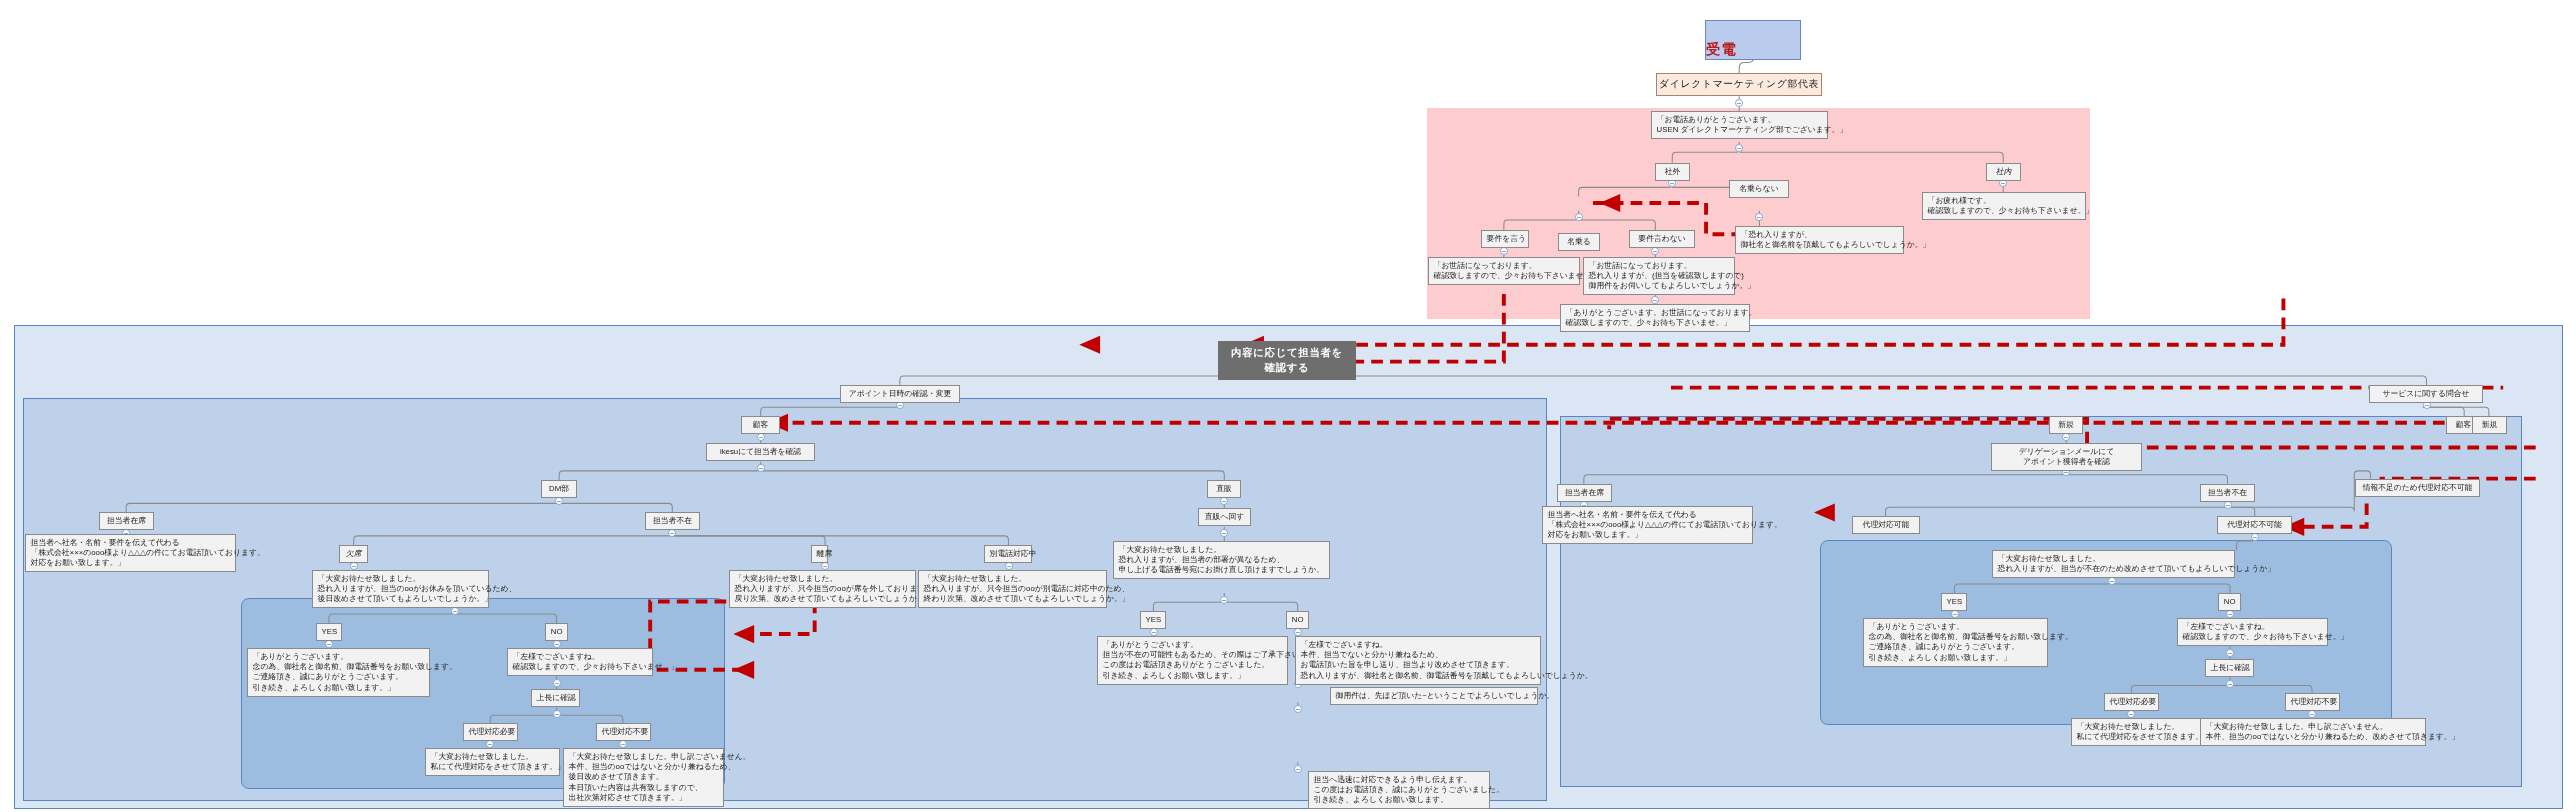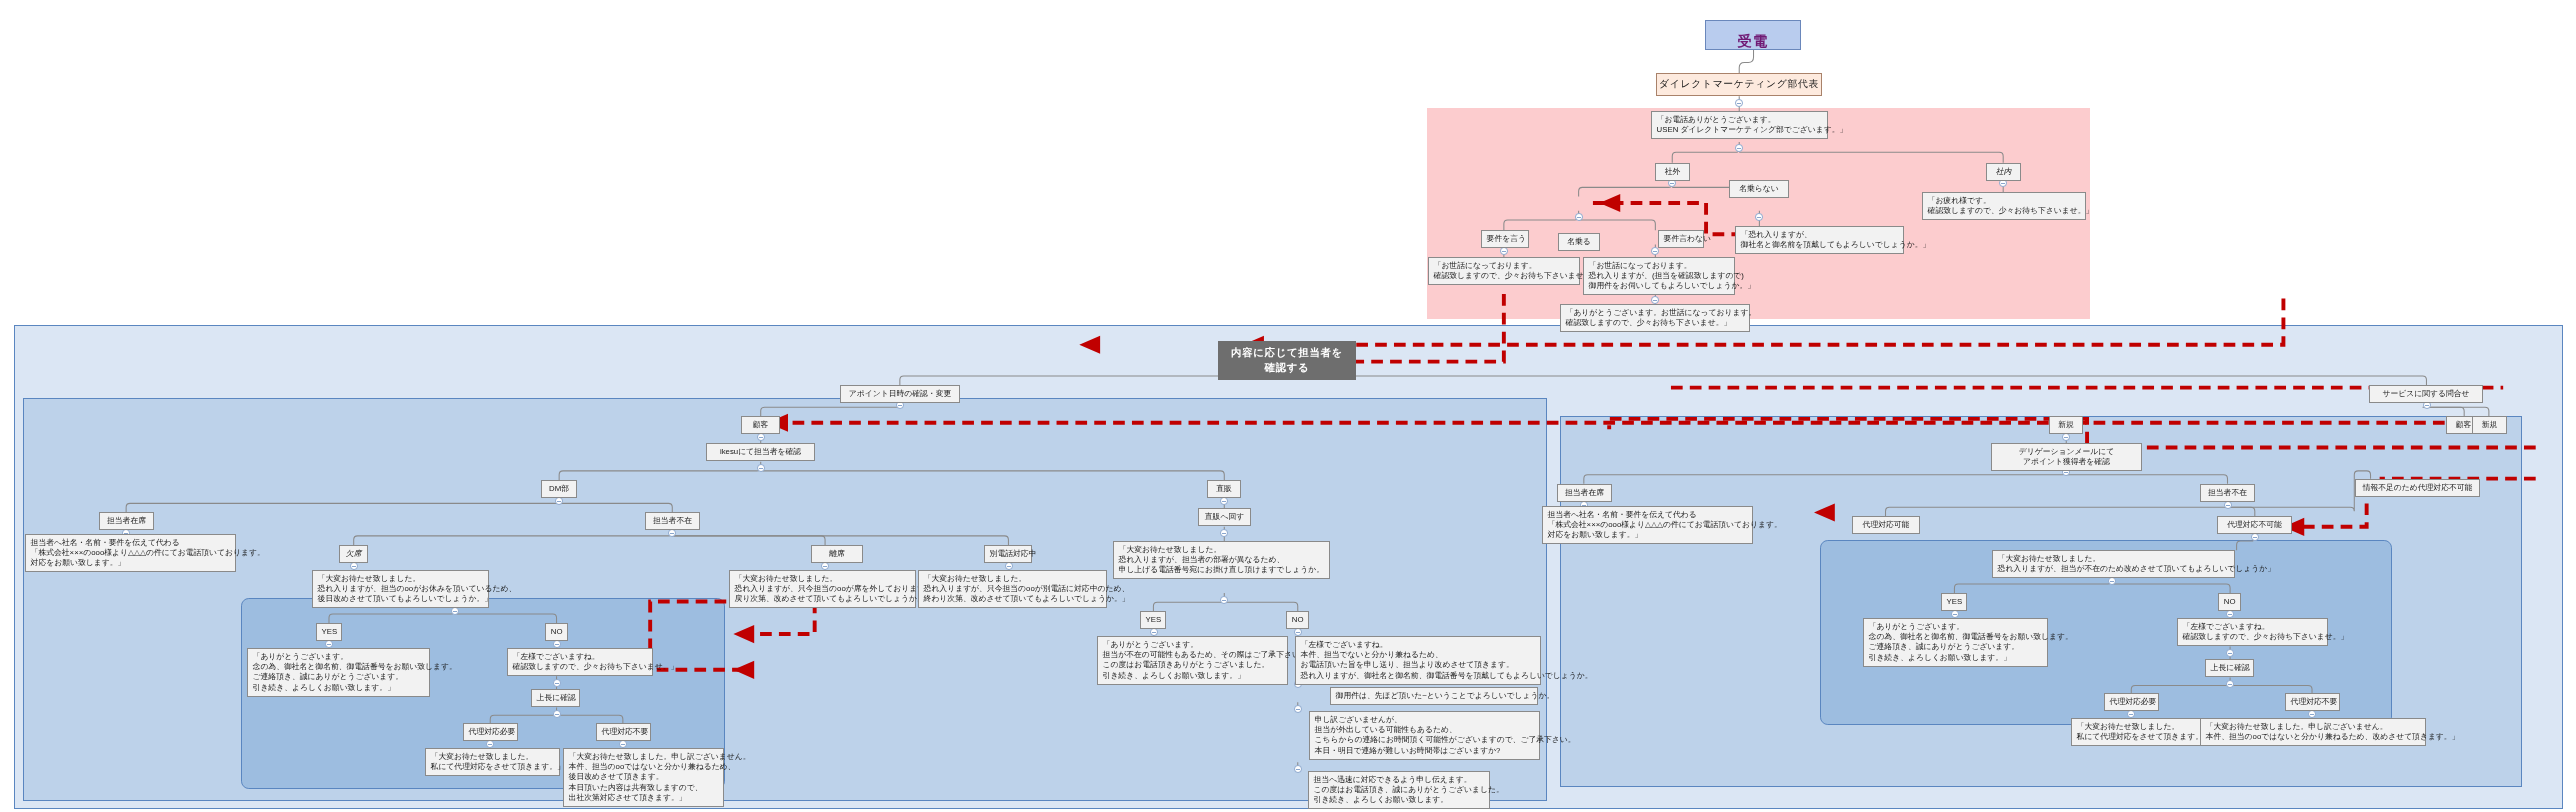--- a/index.html
+++ b/index.html
@@ -24,26 +24,26 @@
   }
   .node.center{text-align:center;}
 
   
   .root{
     position:absolute;
     background:#b9ccee;
     border:0.7px solid #6a87bb;
     font-size:14.3px;
     line-height:19.5px;
-    text-align:center;
+    text-align:left;
     box-sizing:border-box;
-    padding:11px 0;
+    padding:19px 0;
     font-weight:600;
     letter-spacing:1.3px;
-    color:#701a75;
+    color:#b91c1c;
   }
   .dept{
     position:absolute;
     background:#fdeade;
     border:0.7px solid #a9826a;
     font-size:9.8px;line-height:14.3px;text-align:center;
     box-sizing:border-box;padding:3.3px 0;
     letter-spacing:0.7px;
   }
   .sectionbar{
@@ -286,21 +286,21 @@
 
   <div class="node center" style="left:1558px;top:196px;width:42px;margin-top:37px;">名乗る</div>
 
   <div class="node center" style="left:1729px;top:180px;width:60px;">名乗らない</div>
 
   <div class="node" style="left:1735px;top:226px;width:169px;">「恐れ入りますが、
 御社名と御名前を頂戴してもよろしいでしょうか。」</div>
 
   <div class="node center" style="left:1481px;top:230px;width:48px;">要件を言う</div>
 
-  <div class="node center" style="left:1629px;top:230px;width:46px;margin-left:29px;">要件言わない</div>
+  <div class="node center" style="left:1629px;top:230px;width:66px;">要件言わない</div>
 
   <div class="node" style="left:1428px;top:257px;width:152px;">「お世話になっております。
 確認致しますので、少々お待ち下さいませ。」</div>
 
   <div class="node" style="left:1583px;top:257px;width:152px;">「お世話になっております。
 恐れ入りますが、(担当を確認致しますので)
 御用件をお伺いしてもよろしいでしょうか。」</div>
 
   <div class="node" style="left:1560px;top:304px;width:190px;">「ありがとうございます。お世話になっております。
 確認致しますので、少々お待ち下さいませ。」</div>
@@ -325,21 +325,21 @@
   <div class="node center" style="left:99px;top:512px;width:55px;">担当者在席</div>
 
   <div class="node center" style="left:645px;top:512px;width:55px;">担当者不在</div>
 
   <div class="node" style="left:25px;top:534px;width:211px;">担当者へ社名・名前・要件を伝えて代わる
 「株式会社×××のooo様より△△△の件にてお電話頂いております。
 対応をお願い致します。」</div>
 
   <div class="node center" style="left:339px;top:545px;width:29px;font-style:italic;">欠席</div>
 
-  <div class="node center" style="left:811px;top:545px;width:52px;">離席</div>
+  <div class="node center" style="left:811px;top:545px;width:17px;">離席</div>
 
   <div class="node center" style="left:984px;top:545px;width:48px;">別電話対応中</div>
 
   <div class="node" style="left:312px;top:570px;width:177px;">「大変お待たせ致しました。
 恐れ入りますが、担当のooがお休みを頂いているため、
 後日改めさせて頂いてもよろしいでしょうか。」</div>
 
   <div class="node" style="left:729px;top:570px;width:187px;">「大変お待たせ致しました。
 恐れ入りますが、只今担当のooが席を外しております。
 戻り次第、改めさせて頂いてもよろしいでしょうか。」</div>
@@ -390,24 +390,20 @@
 この度はお電話頂きありがとうございました。
 引き続き、よろしくお願い致します。」</div>
 
   <div class="node" style="left:1295px;top:636px;width:246px;">「左様でございますね。
 本件、担当でないと分かり兼ねるため、
 お電話頂いた旨を申し送り、担当より改めさせて頂きます。
 恐れ入りますが、御社名と御名前、御電話番号を頂戴してもよろしいでしょうか。</div>
 
   <div class="node" style="left:1330px;top:687px;width:208px;">御用件は、先ほど頂いた~ということでよろしいでしょうか。</div>
 
-  <div class="node" style="left:1309px;top:711px;width:231px;">申し訳ございませんが、
-担当が外出している可能性もあるため、
-こちらからの連絡にお時間頂く可能性がございますので、ご了承下さい。
-本日・明日で連絡が難しいお時間帯はございますか?</div>
 
   <div class="node" style="left:1308px;top:771px;width:182px;">担当へ迅速に対応できるよう申し伝えます。
 この度はお電話頂き、誠にありがとうございました。
 引き続き、よろしくお願い致します。</div>
 
   <div class="node center" style="left:2446px;top:416px;width:35px;">顧客</div>
 
   <div class="node center" style="left:2472px;top:416px;width:35px;">新規</div>
 
   <div class="node center" style="left:2049px;top:416px;width:34px;">新規</div>

